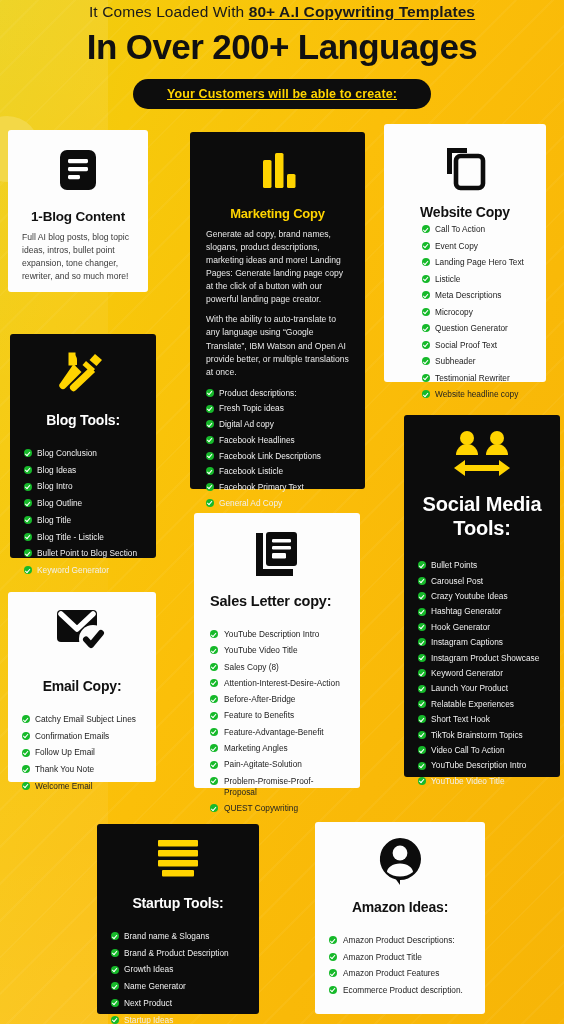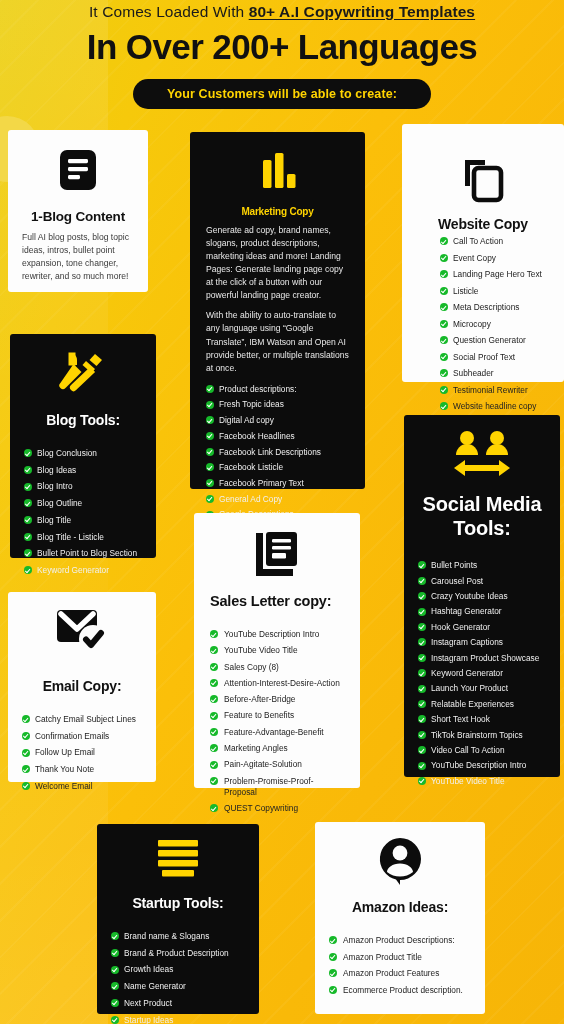--- a/index.html
+++ b/index.html
@@ -33,21 +33,21 @@
   }
   .kicker u { text-decoration:underline; text-underline-offset:2px;font-weight:bold; }
   .headline {
     font-size:35px; font-weight:bold; color:#111; letter-spacing:-.6px;
     margin-top:8px; line-height:1.05;
   }
   .badge-wrap { margin-top:13px; }
   .badge {
     display:inline-block; background:#0d0d0d; color:#ffd400;
     font-size:12.5px; font-weight:bold; border-radius:22px;
-    padding:8px 34px; letter-spacing:.1px;
+    padding:8px 34px; letter-spacing:.1px;text-decoration:underline;
   }
 
   
   .card { position:absolute; border-radius:3px; }
   .card.light { background:#fdfdfd; }
   .card.dark  { background:#0c0c0c; }
 
   .card-icon { text-align:center; }
   .card-icon svg { display:inline-block; }
 
@@ -75,30 +75,30 @@
   }
   ul.feature-list li .tick::after {
     content:""; position:absolute; left:2.4px; top:1.4px;
     width:2.4px; height:4.2px; border:solid #fff; border-width:0 1.2px 1.2px 0;
     transform:rotate(42deg);
   }
 
   
   #card-blog-content { left:8px;  top:130px; width:140px; height:162px; padding:16px 14px 10px; }
   #card-marketing    { left:190px; top:132px; width:175px; height:357px; padding:18px 16px 12px; }
-  #card-website      { left:402px; top:124px; width:162px; height:258px; padding:32px 14px 10px; }
+  #card-website      { left:384px; top:124px; width:162px; height:258px; padding:20px 14px 10px; }
   #card-blog-tools   { left:10px;  top:334px; width:146px; height:224px; padding:14px 14px 10px; }
   #card-email        { left:8px;   top:592px; width:148px; height:190px; padding:14px 14px 10px; }
   #card-sales        { left:194px; top:513px; width:166px; height:275px; padding:16px 16px 10px; }
   #card-social       { left:404px; top:415px; width:156px; height:362px; padding:14px 14px 10px; }
   #card-startup      { left:97px;  top:824px; width:162px; height:190px; padding:14px 14px 10px; }
   #card-amazon       { left:315px; top:822px; width:170px; height:192px; padding:14px 14px 10px; }
 
   #card-blog-content .card-title { font-size:13.5px; margin-top:11px; }
-  #card-marketing .card-title   { font-size:10px; margin-top:8px; }
+  #card-marketing .card-title   { font-size:13px; margin-top:8px; }
   #card-website .card-title     { font-size:14px; margin-top:8px; margin-bottom:2px; }
   #card-blog-tools .card-title  { font-size:14px; margin-top:10px; }
   #card-email .card-title       { font-size:14px; margin-top:18px; }
   #card-sales .card-title       { font-size:14.5px; margin-top:10px; text-align:left; }
   #card-social .card-title      { font-size:20px; margin-top:10px; line-height:1.18; }
   #card-startup .card-title     { font-size:14px; margin-top:11px; }
   #card-amazon .card-title      { font-size:14px; margin-top:9px; }
 
   #card-sales ul.feature-list li,
   #card-amazon ul.feature-list li { padding-left:14px; }

